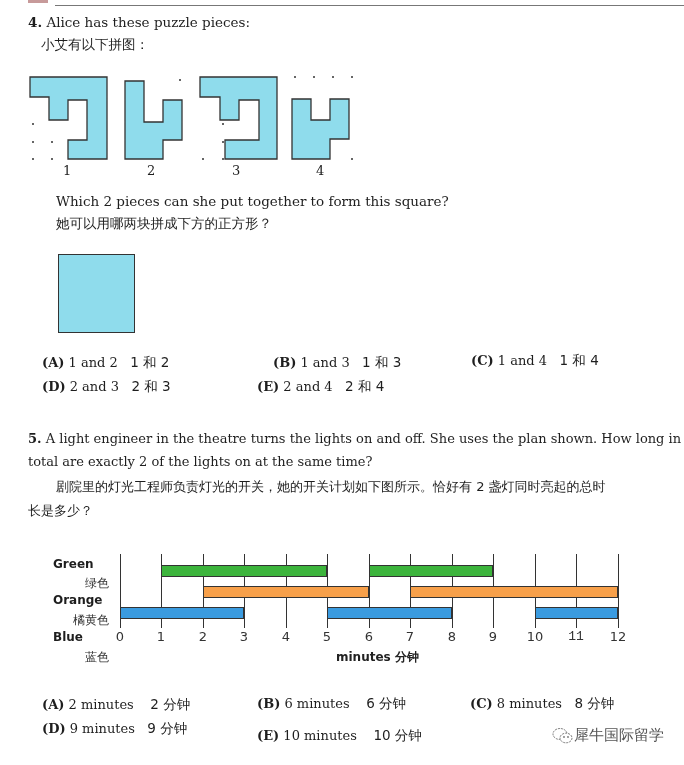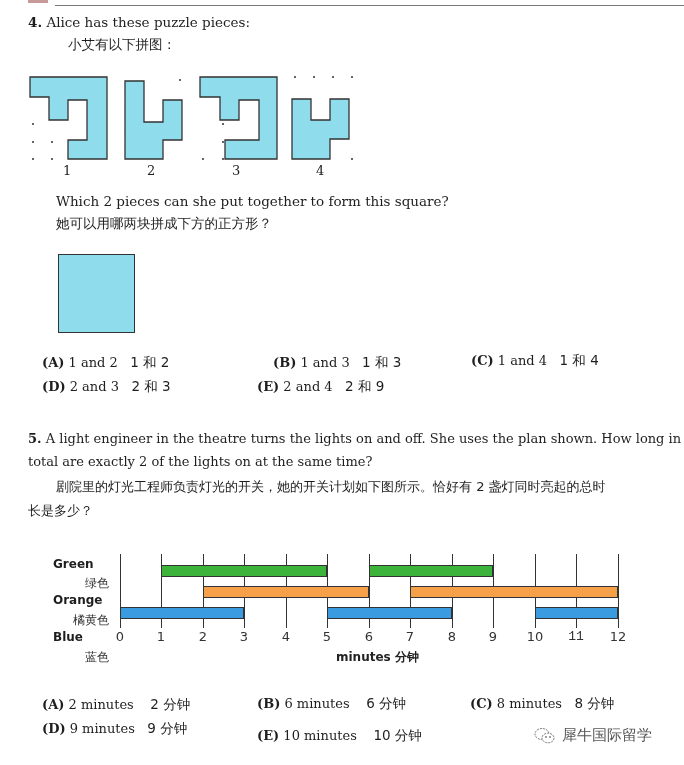--- a/index.html
+++ b/index.html
@@ -23,21 +23,21 @@
 </head>
 <body>
 
 <div class="topmark"></div>
 <div class="topline"></div>
 
 <div class="abs en" style="left:28px;top:14px;">
   <span class="qnum">4.</span>
   <span>Alice has these puzzle pieces:</span>
 </div>
-<div class="abs cn" style="left:68px;top:36px;">小艾有以下拼图：</div>
+<div class="abs cn" style="left:41px;top:36px;">小艾有以下拼图：</div>
 
 <svg class="abs" style="left:25px;top:72px;" width="340" height="90">
   <g fill="#333">
 
     <circle cx="8" cy="52" r="1"></circle>
       <circle cx="8" cy="70" r="1"></circle>
       <circle cx="27" cy="70" r="1"></circle>
       <circle cx="8" cy="87" r="1"></circle>
       <circle cx="27" cy="87" r="1"></circle>
 
@@ -69,21 +69,21 @@
 
 <div class="abs en" style="left:56px;top:193px;">Which 2 pieces can she put together to form this square?</div>
 <div class="abs cn" style="left:56px;top:215px;">她可以用哪两块拼成下方的正方形？</div>
 
 <div class="abs" style="left:58px;top:254px;width:77px;height:79px;background:#8fdcec;border:1.3px solid #333;box-sizing:border-box;"></div>
 
 <div class="abs opt" style="left:42px;top:354px;"><b>(A)</b> <span>1 and 2</span>&nbsp;&nbsp; <span class="cn">1 和 2</span></div>
 <div class="abs opt" style="left:273px;top:354px;text-align:center;"><b>(B)</b> <span>1 and 3</span>&nbsp;&nbsp; <span class="cn">1 和 3</span></div>
 <div class="abs opt" style="left:471px;top:352px;"><b>(C)</b> <span>1 and 4</span>&nbsp;&nbsp; <span class="cn">1 和 4</span></div>
 <div class="abs opt" style="left:42px;top:378px;"><b>(D)</b> <span>2 and 3</span>&nbsp;&nbsp; <span class="cn">2 和 3</span></div>
-<div class="abs opt" style="left:257px;top:378px;"><b>(E)</b> <span>2 and 4</span>&nbsp;&nbsp; <span class="cn">2 和 9</span></div>
+<div class="abs opt" style="left:257px;top:378px;"><b>(E)</b> <span>2 and 4</span>&nbsp;&nbsp; <span class="cn">2 和 4</span></div>
 
 <div class="abs en" style="left:28px;top:431px;font-size:13px;">
   <span class="qnum">5.</span>
   <span>A light engineer in the theatre turns the lights on and off. She uses the plan shown. How long in</span>
 </div>
 <div class="abs en" style="left:28px;top:454px;font-size:13px;">total are exactly 2 of the lights on at the same time?</div>
 <div class="abs cn" style="left:56px;top:478px;font-size:13px;">剧院里的灯光工程师负责灯光的开关，她的开关计划如下图所示。恰好有 2 盏灯同时亮起的总时</div>
 <div class="abs cn" style="left:28px;top:502px;font-size:13px;">长是多少？</div>
 
 <div class="abs" style="left:0;top:0;">
@@ -134,21 +134,21 @@
 
   <div class="abs" style="left:336px;top:649px;font-family:'DejaVu Sans',sans-serif;font-size:12px;font-weight:bold;color:#222;">minutes 分钟</div>
 </div>
 
 <div class="abs opt" style="left:42px;top:696px;"><b>(A)</b> <span>2 minutes</span>&nbsp;&nbsp;&nbsp; <span class="cn">2 分钟</span></div>
 <div class="abs opt" style="left:257px;top:695px;"><b>(B)</b> <span>6 minutes</span>&nbsp;&nbsp;&nbsp; <span class="cn">6 分钟</span></div>
 <div class="abs opt" style="left:470px;top:695px;"><b>(C)</b> <span>8 minutes</span>&nbsp;&nbsp; <span class="cn">8 分钟</span></div>
 <div class="abs opt" style="left:42px;top:720px;"><b>(D)</b> <span>9 minutes</span>&nbsp;&nbsp; <span class="cn">9 分钟</span></div>
 <div class="abs opt" style="left:257px;top:719px;margin-top:8px;"><b>(E)</b> <span>10 minutes</span>&nbsp;&nbsp;&nbsp; <span class="cn">10 分钟</span></div>
 
-<div class="abs" style="left:534px;top:726px;display:flex;align-items:center;gap:6px;">
+<div class="abs" style="left:552px;top:726px;display:flex;align-items:center;">
   <svg width="22" height="18" viewBox="0 0 22 18">
     <ellipse cx="8" cy="7" rx="7" ry="5.5" fill="none" stroke="#777" stroke-width="1" stroke-dasharray="2 1"></ellipse>
     <ellipse cx="14" cy="11" rx="6" ry="4.8" fill="#fff" stroke="#777" stroke-width="1" stroke-dasharray="2 1"></ellipse>
     <circle cx="12" cy="10" r="0.9" fill="#777"></circle>
       <circle cx="16" cy="10" r="0.9" fill="#777"></circle>
   </svg>
   <span class="watermark">犀牛国际留学</span>
 </div>
 
 </body></html>

